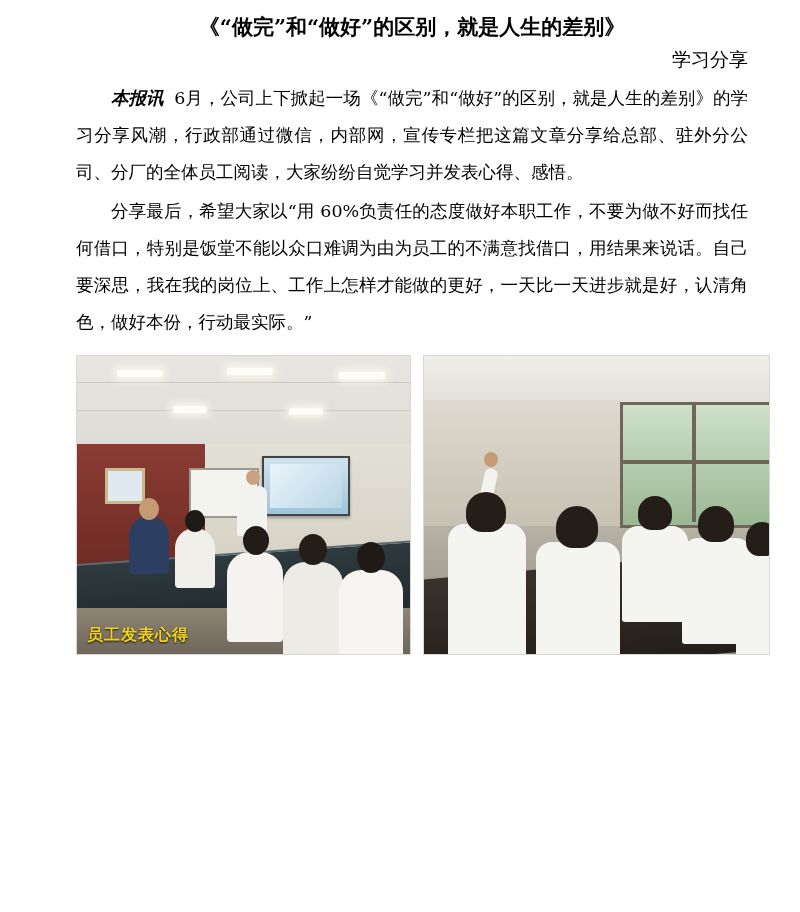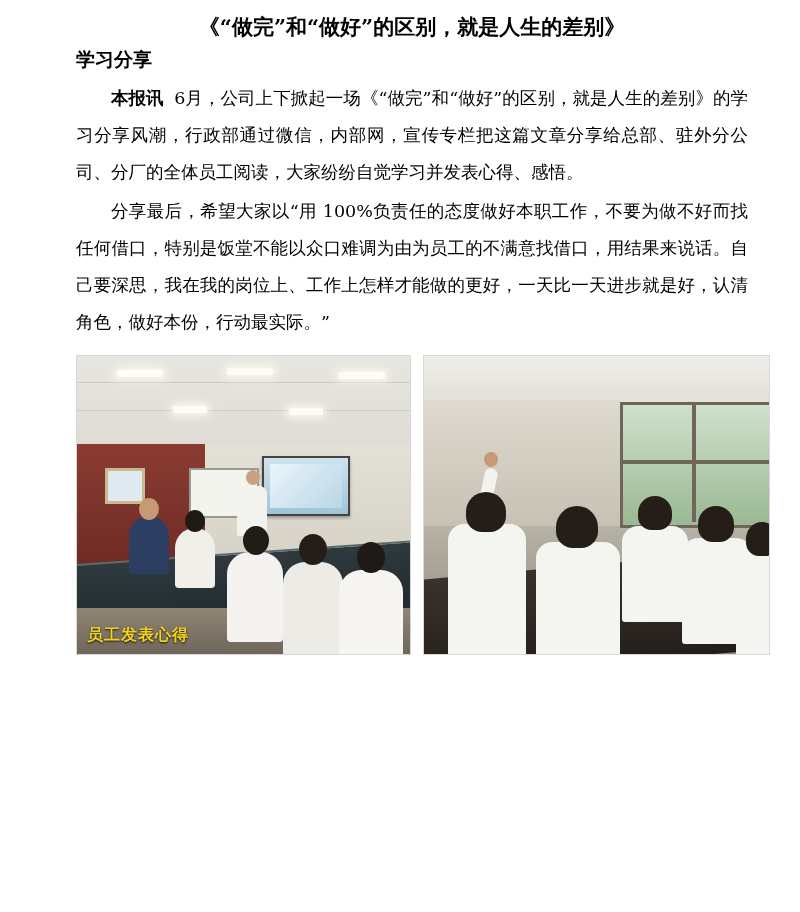--- a/index.html
+++ b/index.html
@@ -23,37 +23,38 @@
   }
   .doc-title {
     text-align: center;
     font-size: 21px;
     font-weight: bold;
     line-height: 30px;
     margin: 4px 0 2px 0;
     letter-spacing: 0px;
   }
   .doc-subtitle {
-    text-align: left;
+    text-align: right;
     font-size: 19px;
-    font-weight: bold;
+    font-weight: normal;
     line-height: 30px;
     margin: 2px 0 6px 0;
   }
   .para {
     font-size: 17.5px;
     line-height: 37px;
     text-align: justify;
     text-justify: inter-ideograph;
     margin: 0 0 2px 0;
     text-indent: 2em;
   }
   .para .lead {
     font-weight: bold;
     margin-right: 0.6em;
+    font-style: italic;
   }
   .photos {
     margin-top: 14px;
     display: flex;
     gap: 12px;
     width: 694px;
   }
   .photo {
     position: relative;
     overflow: hidden;
@@ -188,21 +189,21 @@
 
   <h1 class="doc-title">《“做完”和“做好”的区别，就是人生的差别》</h1>
   <h2 class="doc-subtitle">学习分享</h2>
 
   <p class="para">
     <span class="lead">本报讯</span><span>6月，公司上下掀起一场《“做完”和“做好”的区别，就是人生的差别》的学习分享风潮，行政部通过微信，内部网，宣传专栏把这篇文章分享给总部、驻外分公司、分厂的全体员工阅读，大家纷纷自觉学习并发表心得、感悟。</span>
   </p>
 
 
   <p class="para">
-    <span>分享最后，希望大家以“用 100%负责任的态度做好本职工作，不要为做不好而找任何借口，特别是饭堂不能以众口难调为由为员工的不满意找借口，用结果来说话。自己要深思，我在我的岗位上、工作上怎样才能做的更好，一天比一天进步就是好，认清角色，做好本份，行动最实际。”</span>
+    <span>分享最后，希望大家以“用 60%负责任的态度做好本职工作，不要为做不好而找任何借口，特别是饭堂不能以众口难调为由为员工的不满意找借口，用结果来说话。自己要深思，我在我的岗位上、工作上怎样才能做的更好，一天比一天进步就是好，认清角色，做好本份，行动最实际。”</span>
   </p>
 
   <div class="photos">
 
     <div class="photo left">
       <div class="p1-bg"></div>
       <div class="p1-ceiling"></div>
       <div class="p1-ceil-line" style="top:26px;"></div>
       <div class="p1-ceil-line" style="top:54px;"></div>
       <div class="p1-light" style="left:40px; top:14px;"></div>

